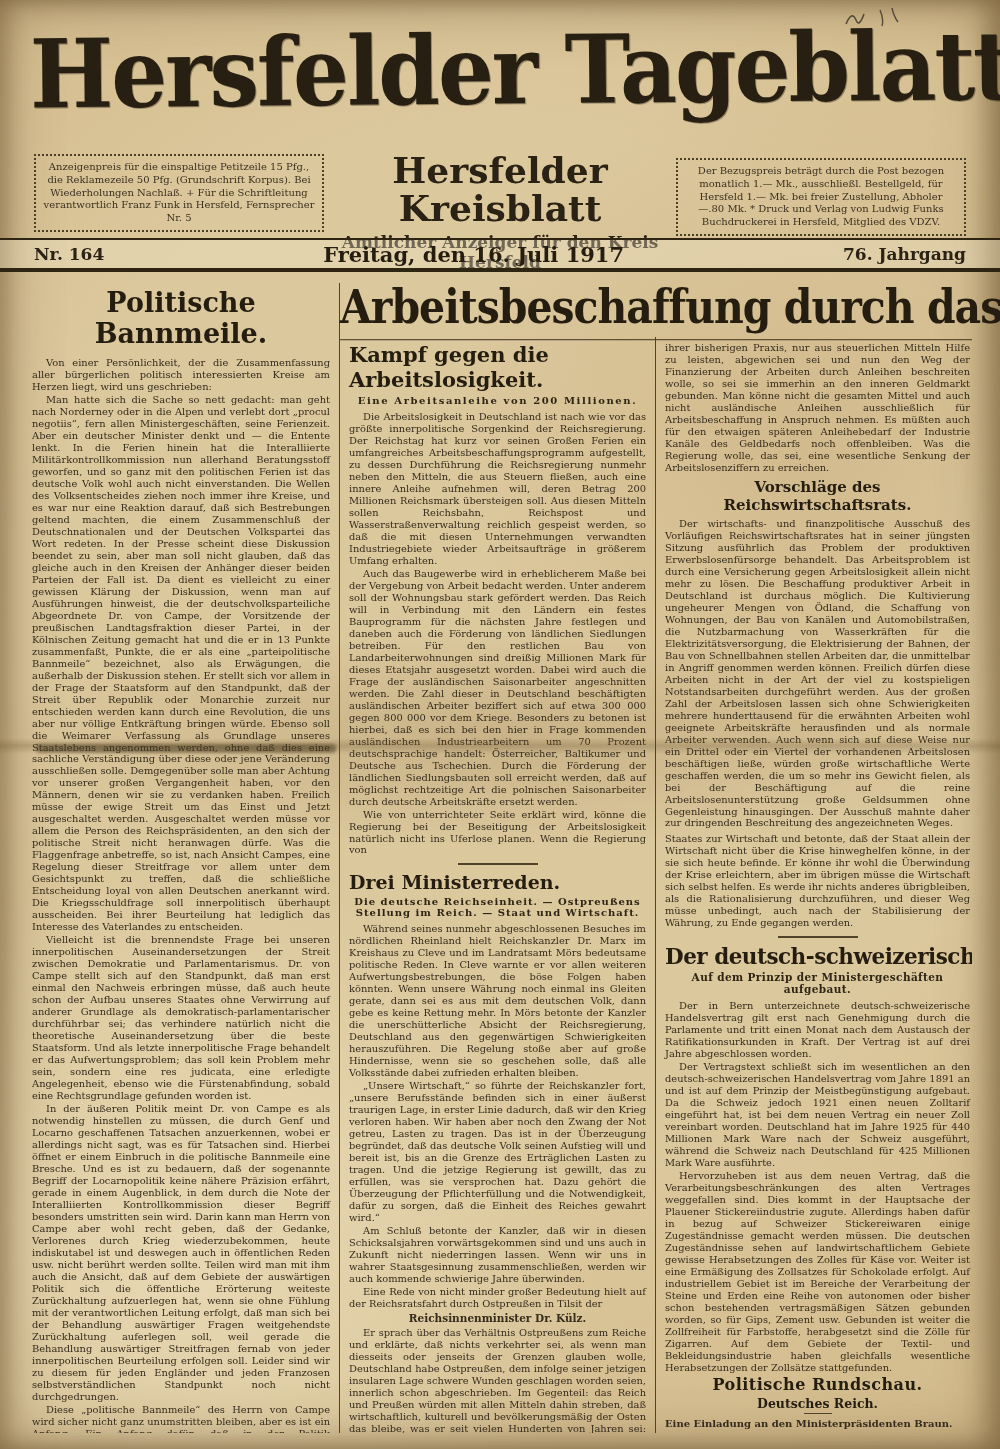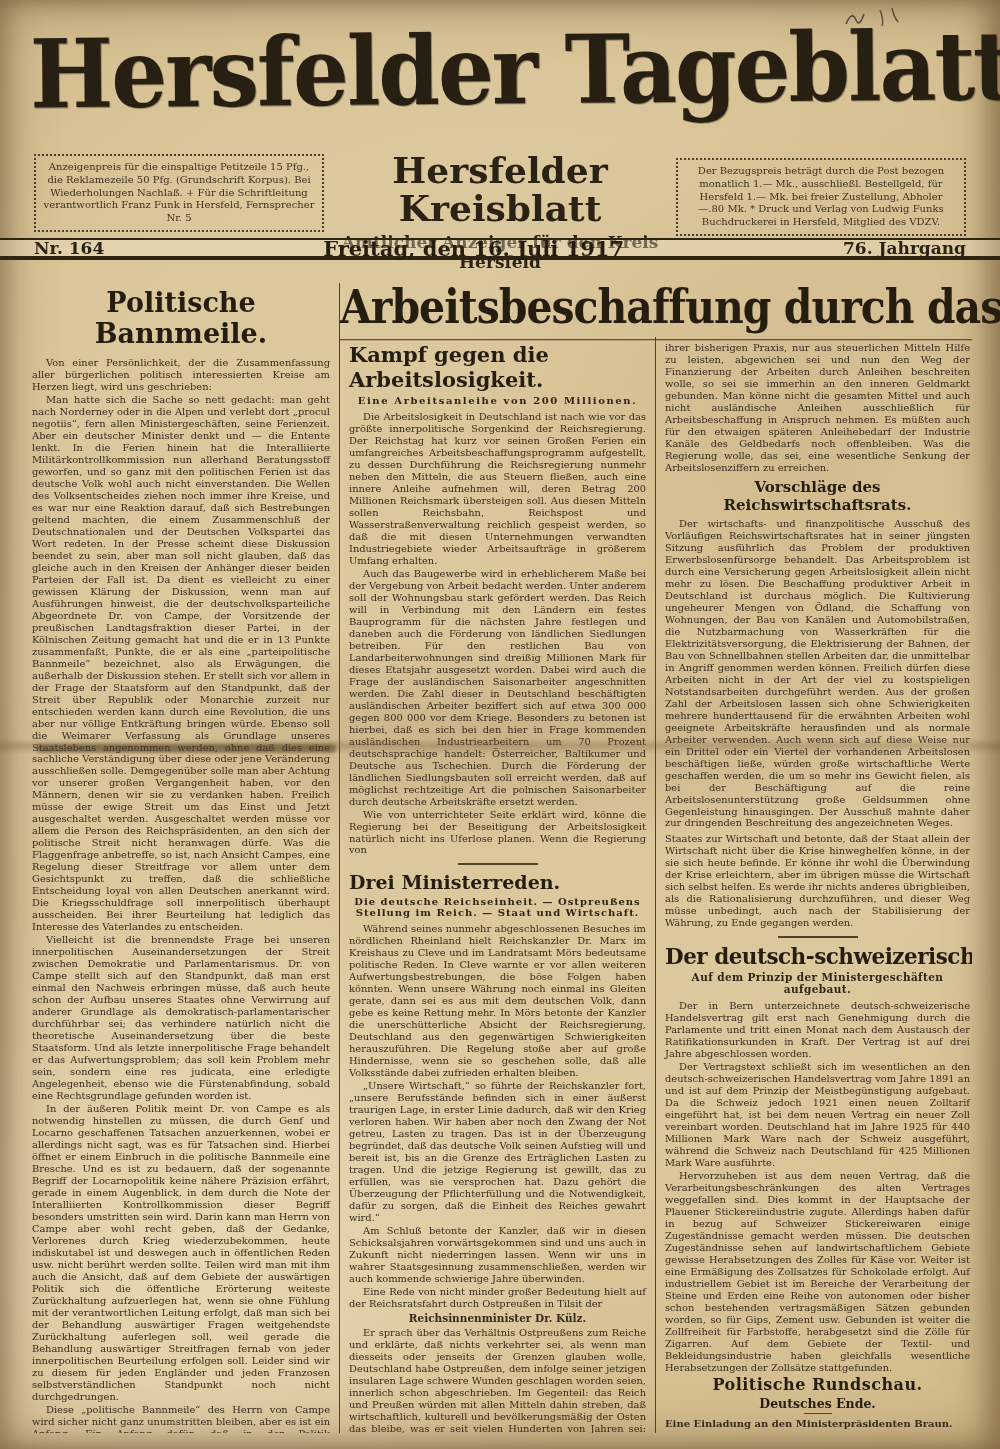--- a/index.html
+++ b/index.html
@@ -30,21 +30,21 @@
   .info-row{position:absolute;top:152px;left:34px;right:34px;display:flex;align-items:flex-start;justify-content:space-between;}
   .info-box{width:272px;border:2px dotted #4c3f28;padding:5px 7px;font-size:10px;line-height:1.28;text-align:center;color:#3c3categories120;color:#3c3120;}
   .info-box.left{margin-top:2px;}
   .info-box.right{margin-top:6px;}
   .mast-center{flex:1;text-align:center;padding:0 10px;}
   .mast-center .kreisblatt{font-size:36px;font-weight:bold;letter-spacing:0;color:#2a2214;line-height:1.05;}
   .mast-center .amtlich{font-size:17px;font-weight:bold;color:#2a2214;margin-top:4px;}
 
   
   .date-band{
-    position:absolute;top:238px;left:0;right:0;height:22px;
+    position:absolute;top:238px;left:0;right:0;height:34px;
     border-top:2px solid #2d2412;border-bottom:4px solid #2d2412;
     background:rgba(242,232,202,.35);
     display:flex;align-items:center;justify-content:space-between;
     padding:0 34px;box-sizing:border-box;
   }
   .date-band .issue,.date-band .volume{font-size:17px;font-weight:bold;color:#2a2214;}
   .date-band .date{font-size:21px;font-weight:bold;color:#241d10;}
 
   
   .content{position:absolute;top:283px;left:28px;right:28px;bottom:16px;display:flex;}
@@ -148,21 +148,21 @@
           <p class="p noindent" style="margin-top:4px">Staates zur Wirtschaft und betonte, daß der Staat allein der Wirtschaft nicht über die Krise hinweghelfen könne, in der sie sich heute befinde. Er könne ihr wohl die Überwindung der Krise erleichtern, aber im übrigen müsse die Wirtschaft sich selbst helfen. Es werde ihr nichts anderes übrigbleiben, als die Rationalisierung durchzuführen, und dieser Weg müsse unbedingt, auch nach der Stabilisierung der Währung, zu Ende gegangen werden.</p>
 
           <div class="divider"></div>
           <div class="handels-title">Der deutsch-schweizerische Handelsvertrag.</div>
           <div class="spaced-subhead" style="letter-spacing:.4px;font-size:10.5px">Auf dem Prinzip der Ministergeschäften aufgebaut.</div>
           <p class="p">Der in Bern unterzeichnete deutsch-schweizerische Handelsvertrag gilt erst nach Genehmigung durch die Parlamente und tritt einen Monat nach dem Austausch der Ratifikationsurkunden in Kraft. Der Vertrag ist auf drei Jahre abgeschlossen worden.</p>
           <p class="p">Der Vertragstext schließt sich im wesentlichen an den deutsch-schweizerischen Handelsvertrag vom Jahre 1891 an und ist auf dem Prinzip der Meistbegünstigung aufgebaut. Da die Schweiz jedoch 1921 einen neuen Zolltarif eingeführt hat, ist bei dem neuen Vertrag ein neuer Zoll vereinbart worden. Deutschland hat im Jahre 1925 für 440 Millionen Mark Ware nach der Schweiz ausgeführt, während die Schweiz nach Deutschland für 425 Millionen Mark Ware ausführte.</p>
           <p class="p">Hervorzuheben ist aus dem neuen Vertrag, daß die Verarbeitungsbeschränkungen des alten Vertrages weggefallen sind. Dies kommt in der Hauptsache der Plauener Stickereiindustrie zugute. Allerdings haben dafür in bezug auf Schweizer Stickereiwaren einige Zugeständnisse gemacht werden müssen. Die deutschen Zugeständnisse sehen auf landwirtschaftlichem Gebiete gewisse Herabsetzungen des Zolles für Käse vor. Weiter ist eine Ermäßigung des Zollsatzes für Schokolade erfolgt. Auf industriellem Gebiet ist im Bereiche der Verarbeitung der Steine und Erden eine Reihe von autonomen oder bisher schon bestehenden vertragsmäßigen Sätzen gebunden worden, so für Gips, Zement usw. Gebunden ist weiter die Zollfreiheit für Farbstoffe, herabgesetzt sind die Zölle für Zigarren. Auf dem Gebiete der Textil- und Bekleidungsindustrie haben gleichfalls wesentliche Herabsetzungen der Zollsätze stattgefunden.</p>
 
           <div class="rundschau-title">Politische Rundschau.</div>
-          <div class="subsection">Deutsches Ende.</div>
+          <div class="subsection">Deutsches Reich.</div>
           <div class="tiny-rule"></div>
           <p class="p lead">Eine Einladung an den Ministerpräsidenten Braun.</p>
 
         </div>
 
       </div>
     </div>
   </div>
 
   <div class="fold-crease"></div>

